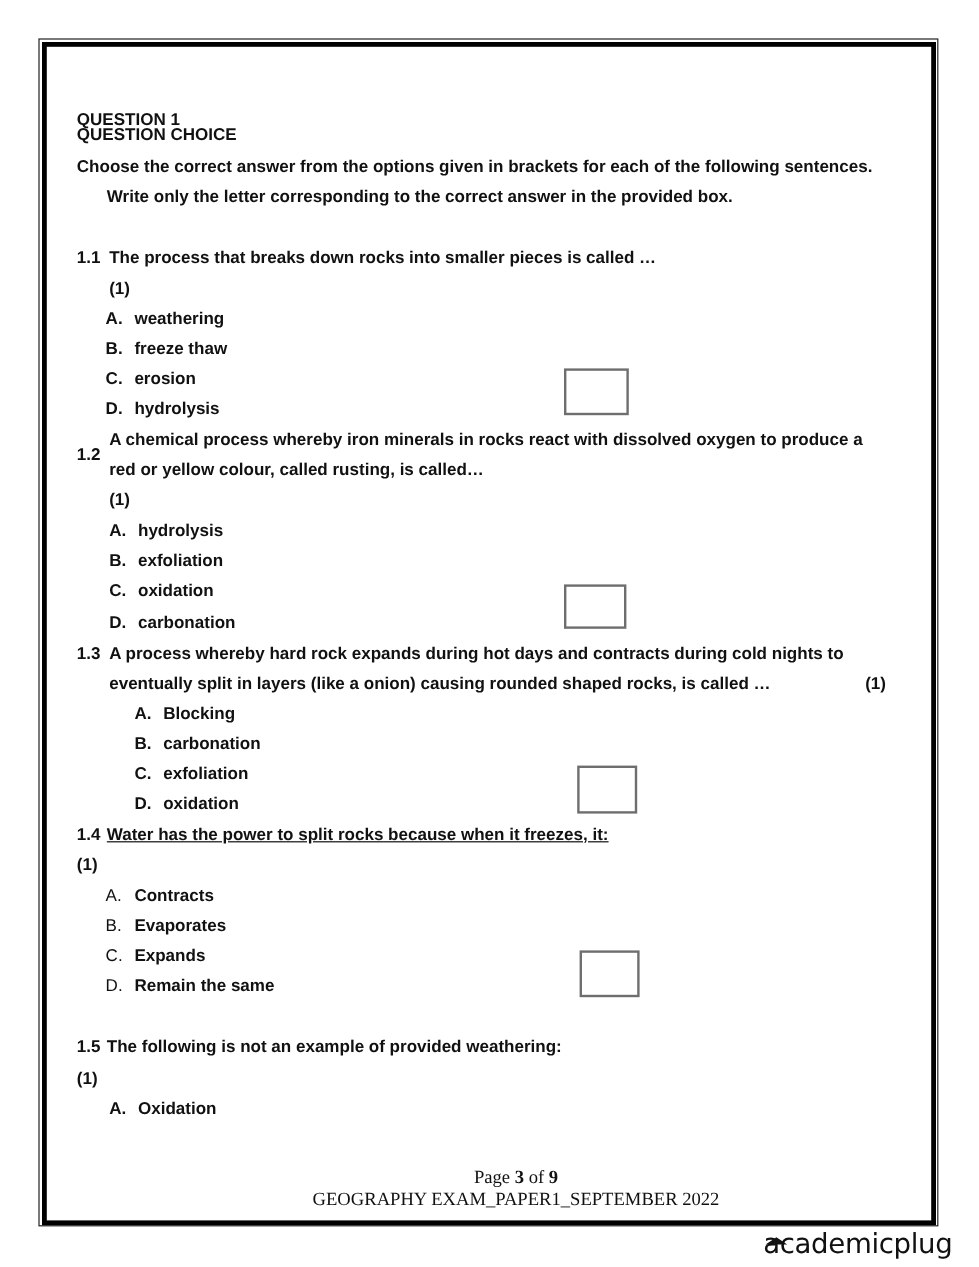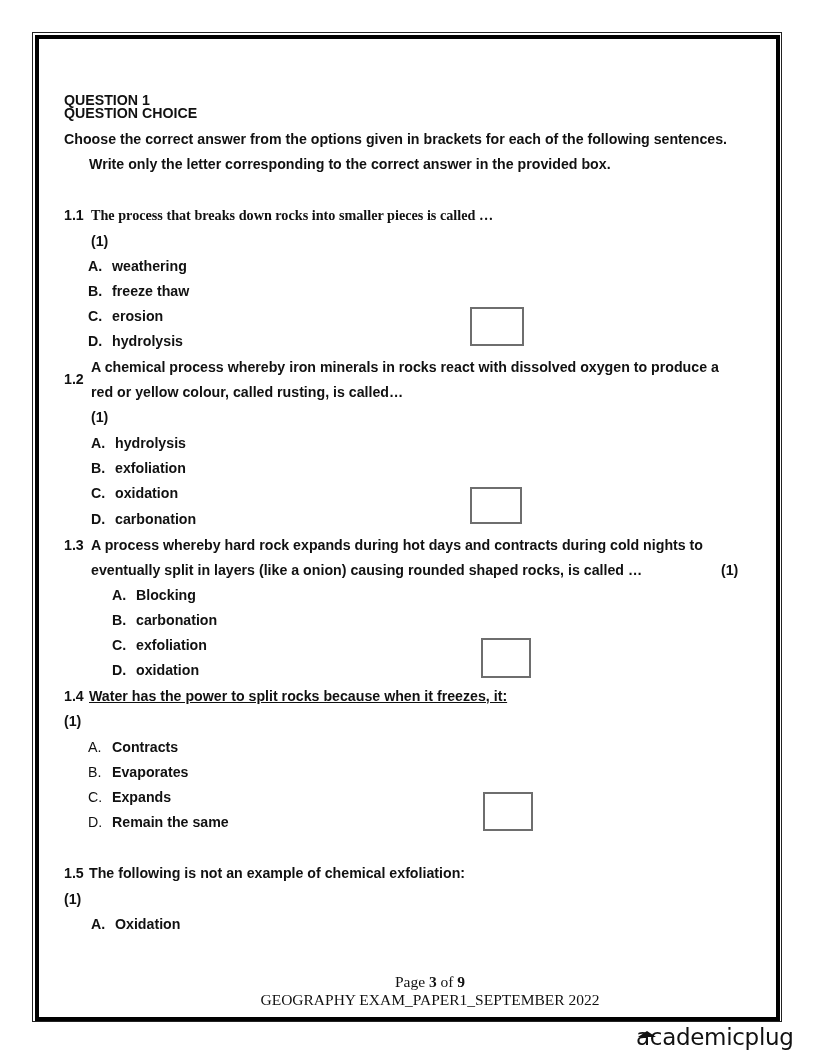--- a/index.html
+++ b/index.html
@@ -29,21 +29,21 @@
 <div class="frame-outer"></div>
 <div class="frame-inner"></div>
 
 <div class="line" style="left:64px; top:80px;margin-top:12px;">QUESTION 1</div>
 <div class="line" style="left:64px; top:105px;">QUESTION CHOICE</div>
 <div class="line" style="left:64px; top:131px;">Choose the correct answer from the options given in brackets for each of the following sentences.</div>
 <div class="line" style="left:64px; top:156px;margin-left:25px;">Write only the letter corresponding to the correct answer in the provided box.</div>
 
 <div>
   <div class="line" style="left:64px; top:207px;">1.1</div>
-  <div class="line" style="left:91px; top:207px;font-family:Liberation Serif, serif;">The process that breaks down rocks into smaller pieces is called …</div>
+  <div class="line" style="left:91px; top:207px;">The process that breaks down rocks into smaller pieces is called …</div>
   <div class="line" style="left:91px; top:233px;">(1)</div>
   <div class="line" style="left:88px; top:258px;"><span>A.</span><span style="position:absolute; left:24px;">weathering</span></div>
   <div class="line" style="left:88px; top:283px;"><span>B.</span><span style="position:absolute; left:24px;">freeze thaw</span></div>
   <div class="line" style="left:88px; top:308px;"><span>C.</span><span style="position:absolute; left:24px;">erosion</span></div>
   <div class="line" style="left:88px; top:333px;"><span>D.</span><span style="position:absolute; left:24px;">hydrolysis</span></div>
   <div class="answer-box" style="left:470px; top:307px; width:54px; height:39px;"></div>
 </div>
 
 <div>
   <div class="line" style="left:64px; top:359px;margin-top:12px;">1.2</div>
@@ -75,21 +75,21 @@
   <div class="line" style="left:64px; top:713px;">(1)</div>
   <div class="line" style="left:88px; top:739px;"><span class="opt-letter-normal">A.</span><span style="position:absolute; left:24px;">Contracts</span></div>
   <div class="line" style="left:88px; top:764px;"><span class="opt-letter-normal">B.</span><span style="position:absolute; left:24px;text-align:center;">Evaporates</span></div>
   <div class="line" style="left:88px; top:789px;"><span class="opt-letter-normal">C.</span><span style="position:absolute; left:24px;">Expands</span></div>
   <div class="line" style="left:88px; top:814px;"><span class="opt-letter-normal">D.</span><span style="position:absolute; left:24px;">Remain the same</span></div>
   <div class="answer-box" style="left:483px; top:792px; width:50px; height:39px;"></div>
 </div>
 
 <div>
   <div class="line" style="left:64px; top:865px;">1.5</div>
-  <div class="line" style="left:89px; top:865px;">The following is not an example of chemical exfoliation:</div>
+  <div class="line" style="left:89px; top:865px;">The following is not an example of provided weathering:</div>
   <div class="line" style="left:64px; top:891px;">(1)</div>
   <div class="line" style="left:91px; top:916px;"><span>A.</span><span style="position:absolute; left:24px;">Oxidation</span></div>
 </div>
 
 <div class="footer" style="top:973px;"><span>Page </span><b>3</b><span> of </span><b>9</b></div>
 <div class="footer" style="top:991px;">GEOGRAPHY EXAM_PAPER1_SEPTEMBER 2022</div>
 
 <div class="logo">
   <span class="cap"></span><span>academicplug</span>
 </div>

